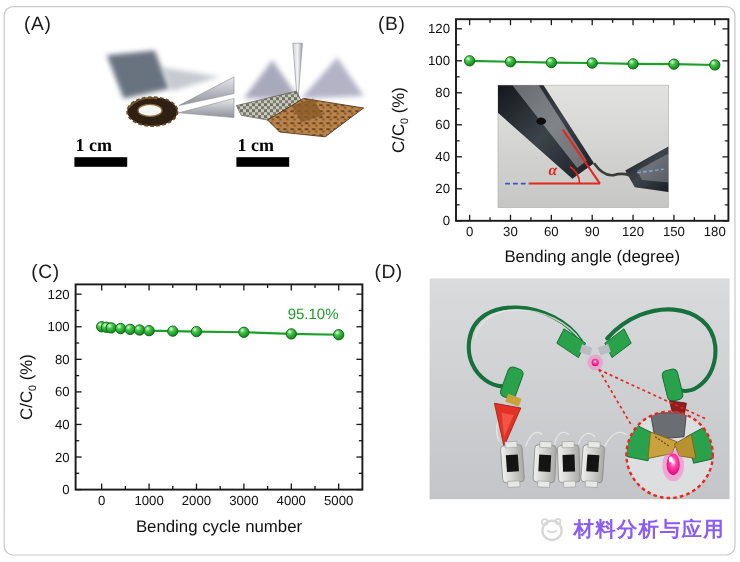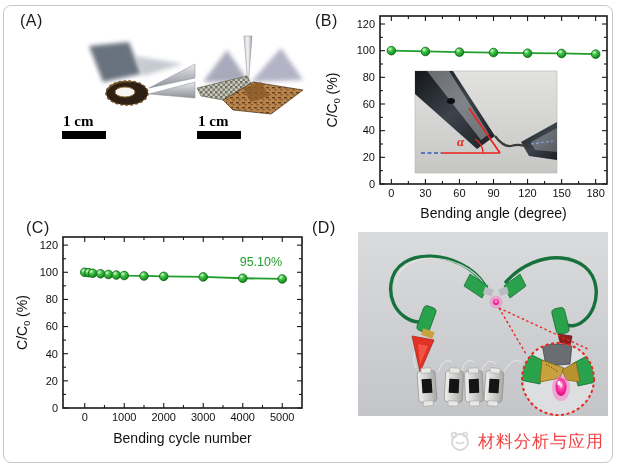--- a/index.html
+++ b/index.html
@@ -8,21 +8,21 @@
   .figure-border{position:absolute;left:3px;top:5px;width:608px;height:456px;
          border:1px solid #c9c9c9;border-radius:8px;background:#fff;}
   .panel-label{position:absolute;font-size:16px;color:#1a1a1a;letter-spacing:.5px;}
   svg{position:absolute;overflow:visible;}
   .tick{font:11px "Liberation Sans",sans-serif;fill:#111;}
   .axis-title{font:14px "Liberation Sans",sans-serif;fill:#111;}
   .anno{font:12.5px "Liberation Sans",sans-serif;}
   .scalebar-text{font:bold 15px "Liberation Serif",serif;fill:#000;}
   .alpha-label{font:italic bold 13px "Liberation Serif",serif;}
   .watermark{position:absolute;left:448px;top:429px;display:flex;align-items:center;gap:6px;}
-  .watermark-text{font-size:17px;font-weight:normal;color:#ef4444;letter-spacing:1px;}
+  .watermark-text{font-size:17px;font-weight:bold;color:#8b5cf6;letter-spacing:1px;}
 </style>
 </head>
 <body>
 
 <div id="stage">
   <div class="figure-border"></div>
 
   <div class="panel-label" style="left:20px;top:12px;">(A)</div>
   <div class="panel-label" style="left:315px;top:12px;">(B)</div>
   <div class="panel-label" style="left:26px;top:219px;">(C)</div>

